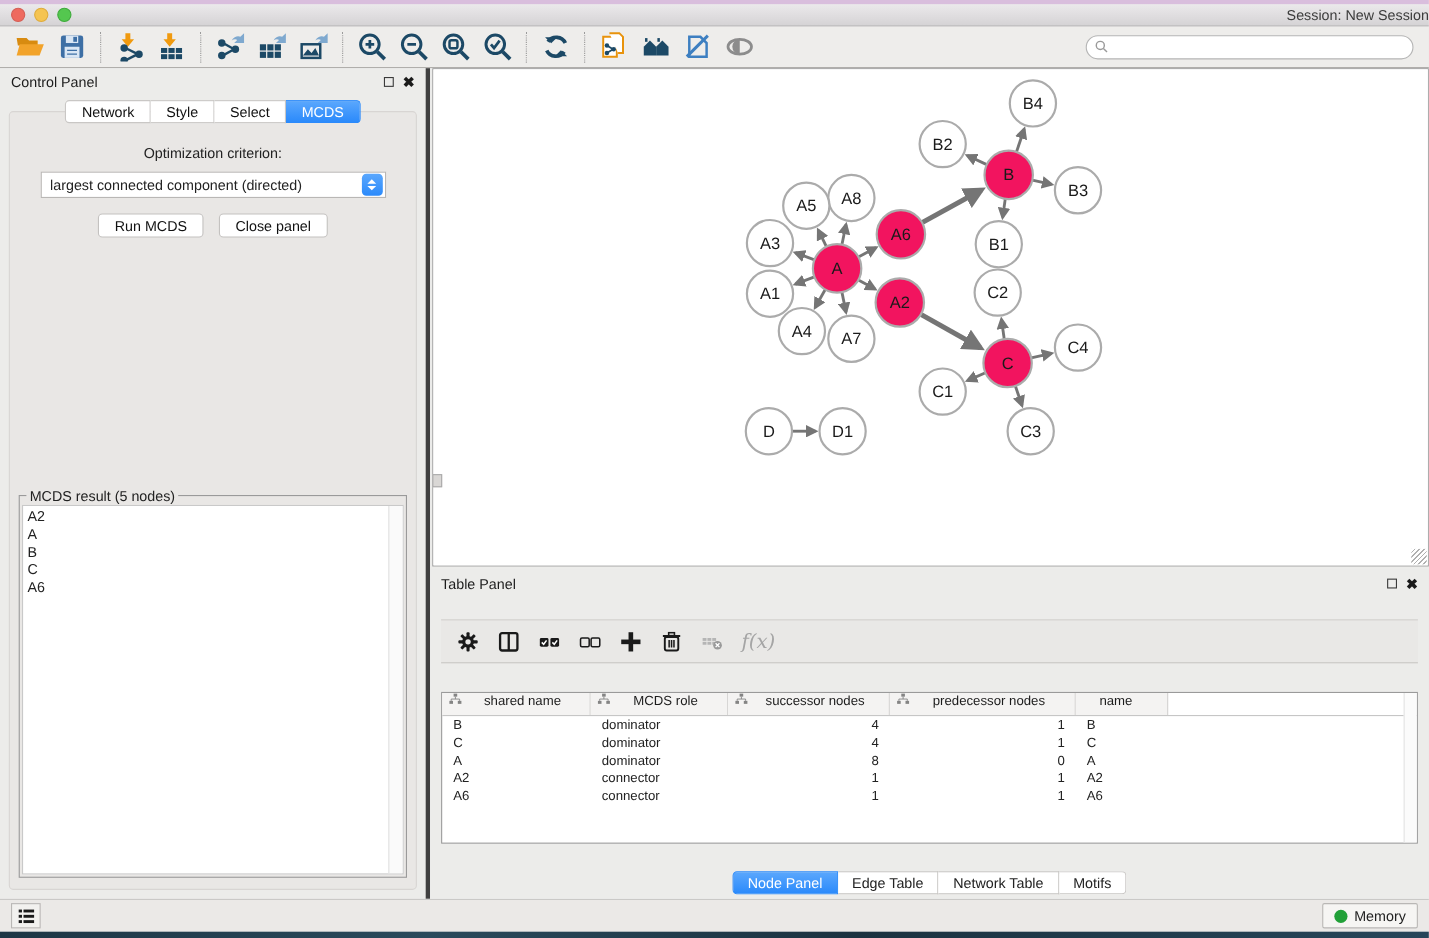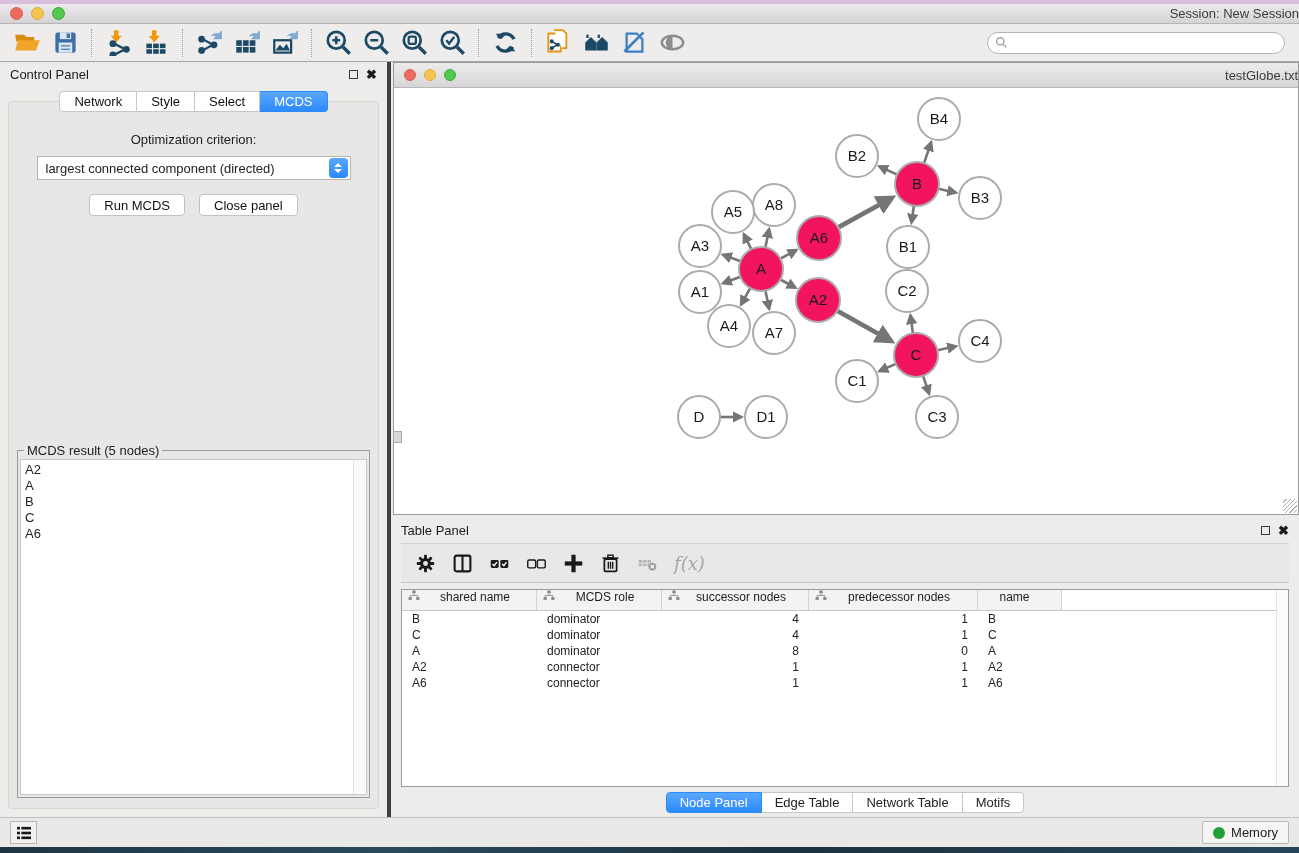--- a/index.html
+++ b/index.html
@@ -75,21 +75,21 @@
   .net-window { height:453px; border:1px solid #9a9a9a; margin-left:2px; display:flex; flex-direction:column; background:#fff; position:relative; }
   .net-titlebar { height:25px; background:linear-gradient(#ececec,#d7d5d7); border-bottom:1px solid #b9b7b9;
     display:flex; align-items:center; position:relative; flex:none; }
   .net-titlebar .light { width:12px; height:12px; }
   .net-canvas { flex:1; background:#fff; position:relative; overflow:hidden; }
   .left-grip { position:absolute; left:-1px; top:368px; width:9px; height:12px; background:#d9d7d5; border:1px solid #aaa; }
   .corner-grip { position:absolute; right:1px; bottom:1px; width:14px; height:14px;
     background:repeating-linear-gradient(135deg,transparent,transparent 2px,#b0b0b0 2px,#b0b0b0 3px); }
 
   
-  .table-panel { flex:1; margin-top:3px; display:flex; flex-direction:column; background:#ececea; }
+  .table-panel { flex:1; margin-top:3px; display:flex; flex-direction:column; background:#ececea;gap:20px; }
   .tp-toolbar { height:40px; background:#e9e8e6; border-top:1px solid #d2d0ce; border-bottom:1px solid #c9c7c5;
     display:flex; align-items:center; padding-left:14px; gap:16px; margin:0 10px; }
   .tp-btn { display:flex; align-items:center; justify-content:center; }
   .tp-btn svg { width:21px; height:21px; }
   .fx-label { font-family:"DejaVu Serif", serif; font-style:italic; font-size:18px; color:#a5a5a5; }
 
   .table-area { flex:1; margin:6px 10px 0 10px; border:1px solid #9a9a9a; background:#fff; position:relative; overflow:hidden; display:flex; flex-direction:column; }
   .thead { display:flex; height:21px; border-bottom:1px solid #c6c6c6; flex:none; }
   .th { background:#f4f3f2; border-right:1px solid #d4d3d2; display:flex; align-items:flex-start; font-size:12px; color:#1c1c1c; position:relative; }
   .th .tree-ic { margin:0 4px 0 6px; flex:none; }
@@ -329,28 +329,20 @@
             </div>
           <div class="result-scroll"></div>
         </div>
       </div>
     </div>
   </div>
 
   <div class="right-col">
 
     <div class="net-window">
-      <div class="net-titlebar">
-        <div class="lights">
-          <span class="light red"></span>
-          <span class="light yellow"></span>
-          <span class="light green"></span>
-        </div>
-        <div class="title-text">testGlobe.txt</div>
-      </div>
       <div class="net-canvas">
         <svg id="graph-svg" width="890" height="424">
           <defs>
             <marker id="arrow" viewBox="0 0 6 6" refX="4.6" refY="3" markerWidth="4.4" markerHeight="4.4" orient="auto" markerUnits="strokeWidth">
               <path d="M0 0 L6 3 L0 6 z" fill="#757575"></path>
             </marker>
           </defs>
           <g id="edge-layer">
               <line x1="357.30011464762373" y1="161.25380481837686" x2="349.8638715946614" y2="146.1157386034179" stroke="#757575" stroke-width="2.6" marker-end="url(#arrow)"></line>
               <line x1="371.3793183343823" y1="159.44027896919482" x2="375.0951634654918" y2="141.1468875545018" stroke="#757575" stroke-width="2.6" marker-end="url(#arrow)"></line>

